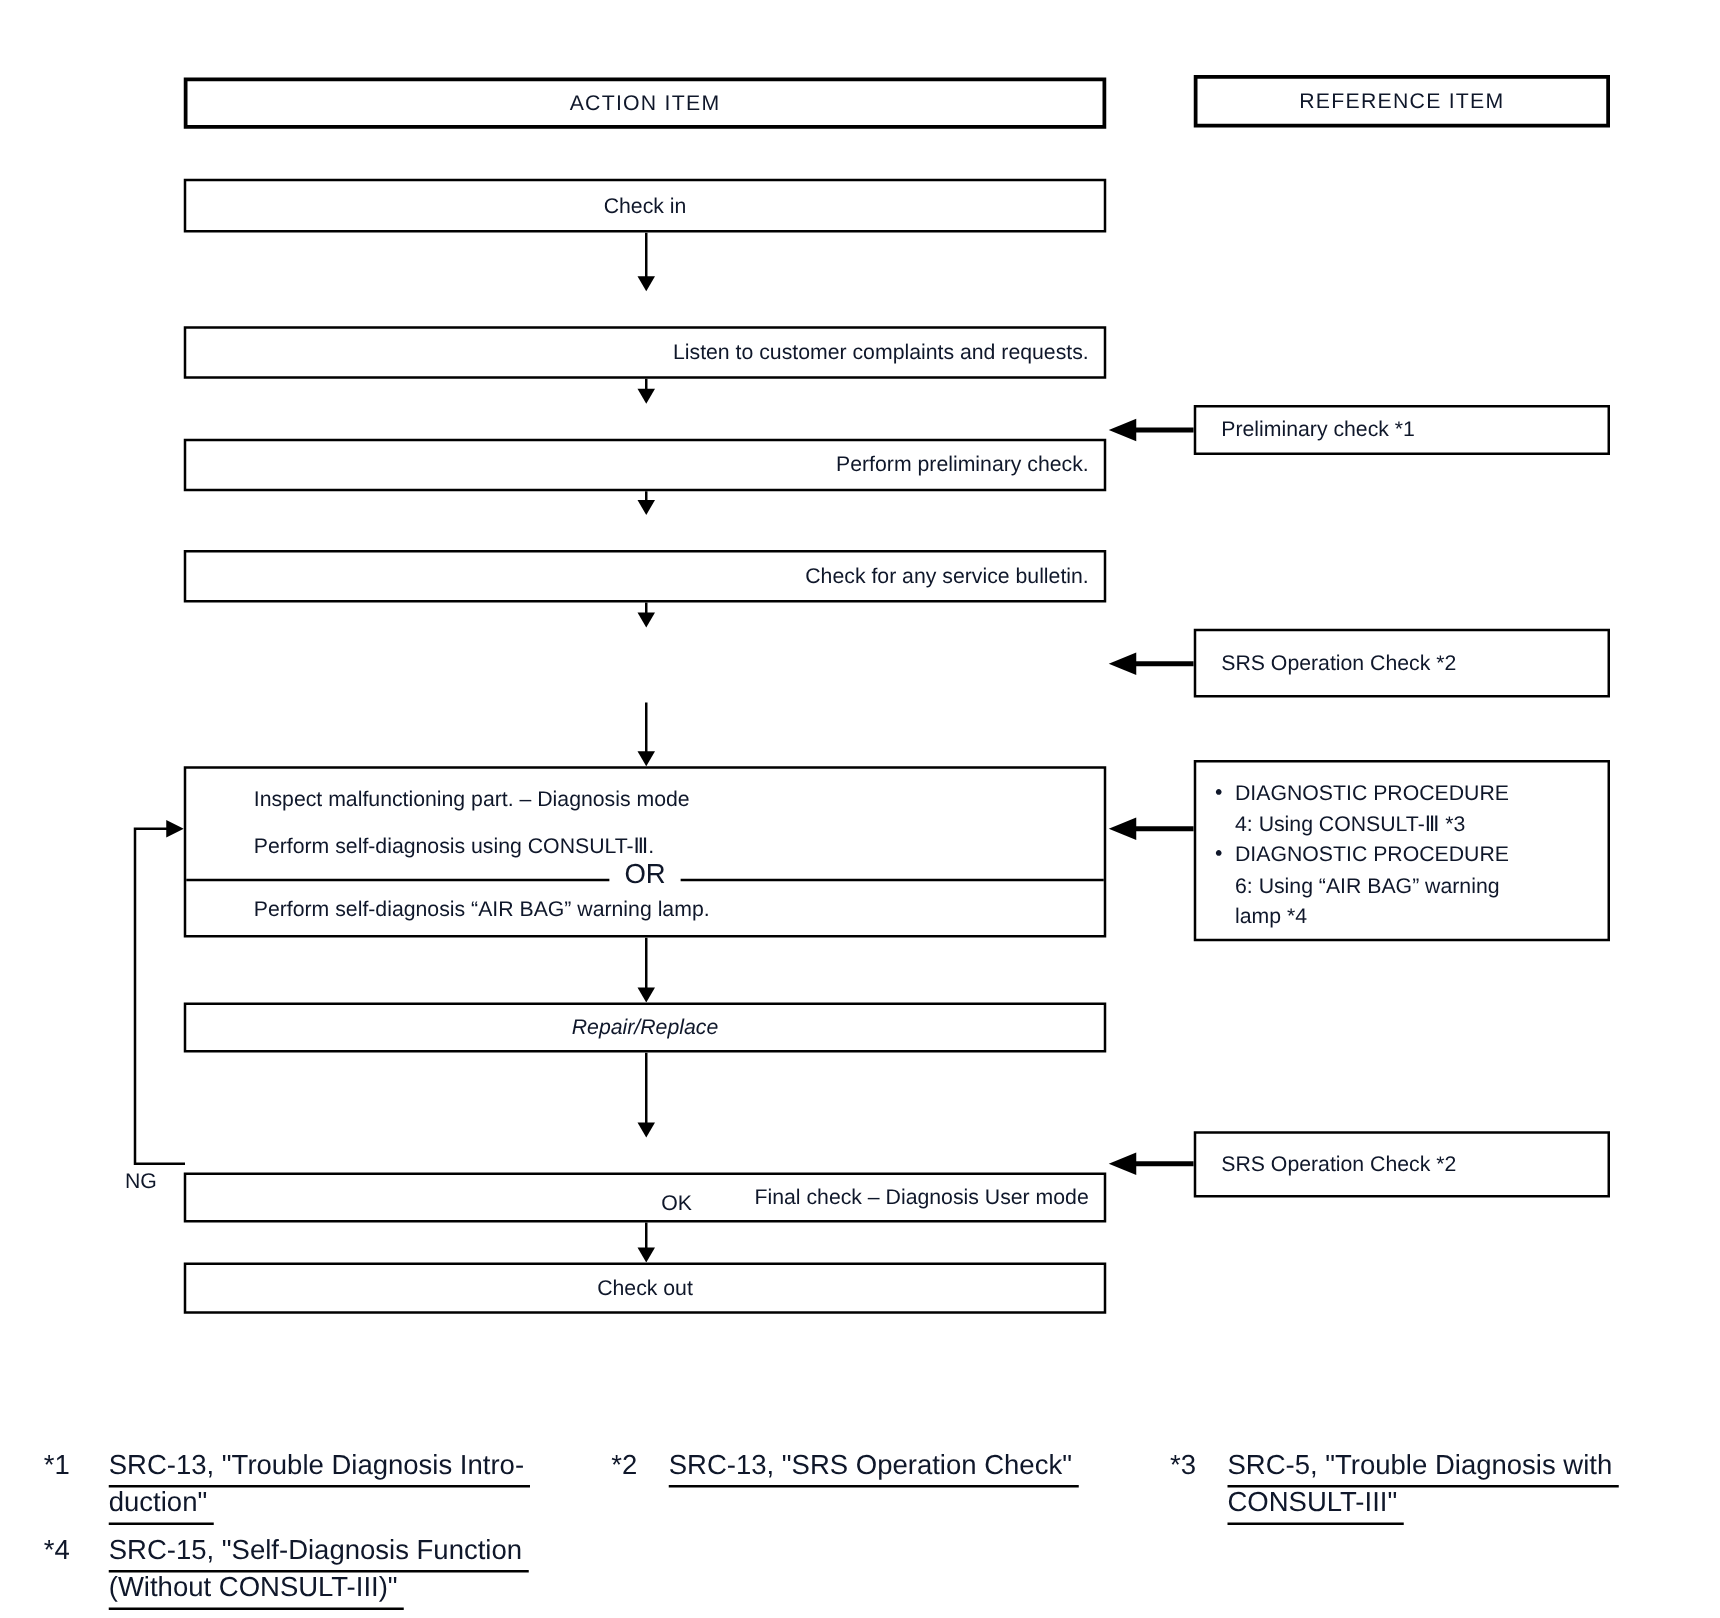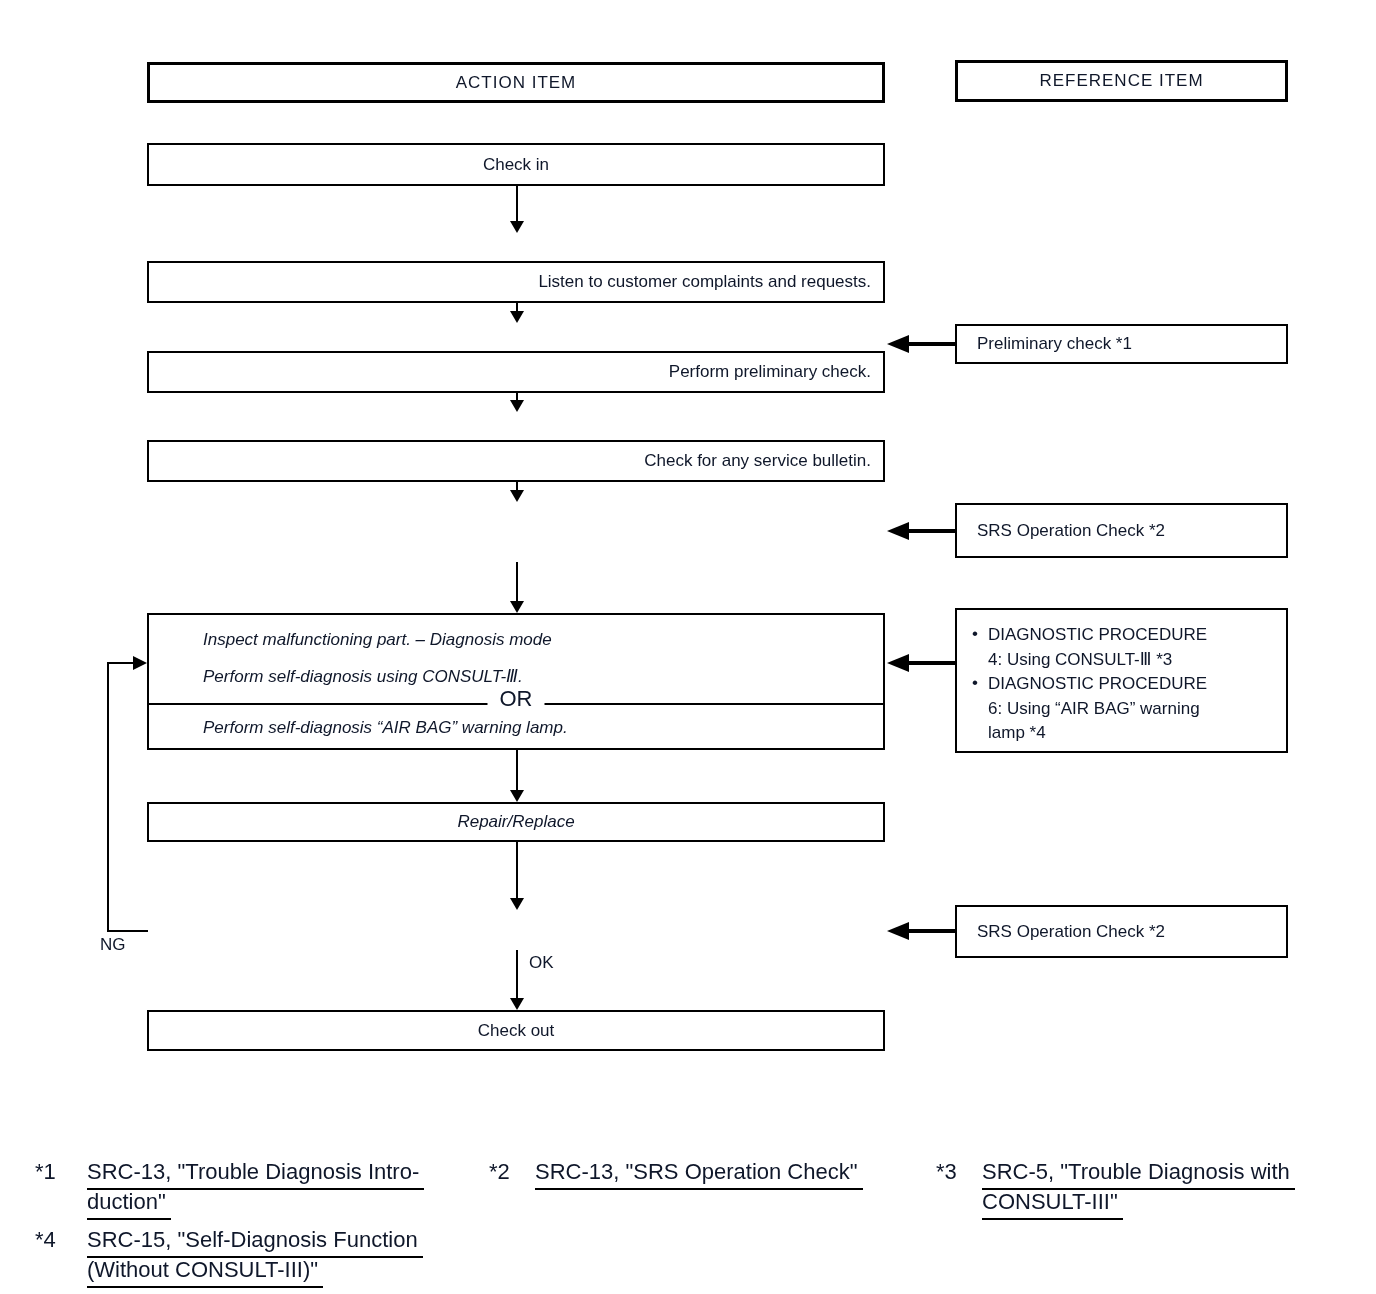--- a/index.html
+++ b/index.html
@@ -18,21 +18,21 @@
     background:#fff; display:flex; align-items:center;
     font-size:17px; line-height:1.25; white-space:nowrap;
   }
   .box.center { justify-content:center; text-align:center; }
   .box.left   { justify-content:flex-end; padding:0 12px 0 54px;margin-top:28px; }
   .box.refpad { justify-content:flex-start; padding:0 10px 0 20px; }
   .box.hdr    { border-width:3px; letter-spacing:1px; }
 
   
   .bigbox { display:block; }
-  .bigline { position:absolute; left:54px; right:17px; height:20px;font-style:italic; }
+  .bigline { position:absolute; left:54px; right:17px; height:20px; }
   .or-rule { position:absolute; left:0; right:0; top:88px; border-top:2px solid #000; }
   .or-label {
     position:absolute; left:50%; top:84px; transform:translate(-50%,-50%);
     background:#fff; padding:0 12px; font-size:22px;
   }
 
   
   .refdiag { display:block; padding-top:13px; }
   .refline { position:relative; font-size:17px; line-height:24.5px; padding-left:31px; white-space:nowrap; }
   .refline .bullet { position:absolute; left:15px; top:-1px; }
@@ -139,20 +139,23 @@
     <div class="bigline" style="top:51px">Perform self-diagnosis using CONSULT-Ⅲ.</div>
     <div class="or-rule"></div>
     <div class="or-label">OR</div>
     <div class="bigline" style="top:102px">Perform self-diagnosis “AIR BAG” warning lamp.</div>
   </div>
 
   <div class="box center" style="left:147px; top:802px; width:738px; height:40px;font-style:italic;">
     <span>Repair/Replace</span>
   </div>
 
+  <div class="box left" style="left:147px; top:910px; width:738px; height:40px;">
+    <span>Final check – Diagnosis User mode</span>
+  </div>
 
   <div class="box center" style="left:147px; top:1010px; width:738px; height:41px;">
     <span>Check out</span>
   </div>
 
   <div class="floatlabel" style="left:100px; top:936px;">NG</div>
   <div class="floatlabel" style="left:529px; top:954px;">OK</div>
 
   <div class="box refpad" style="left:955px; top:324px; width:333px; height:40px;">
     <span>Preliminary check *1</span>

